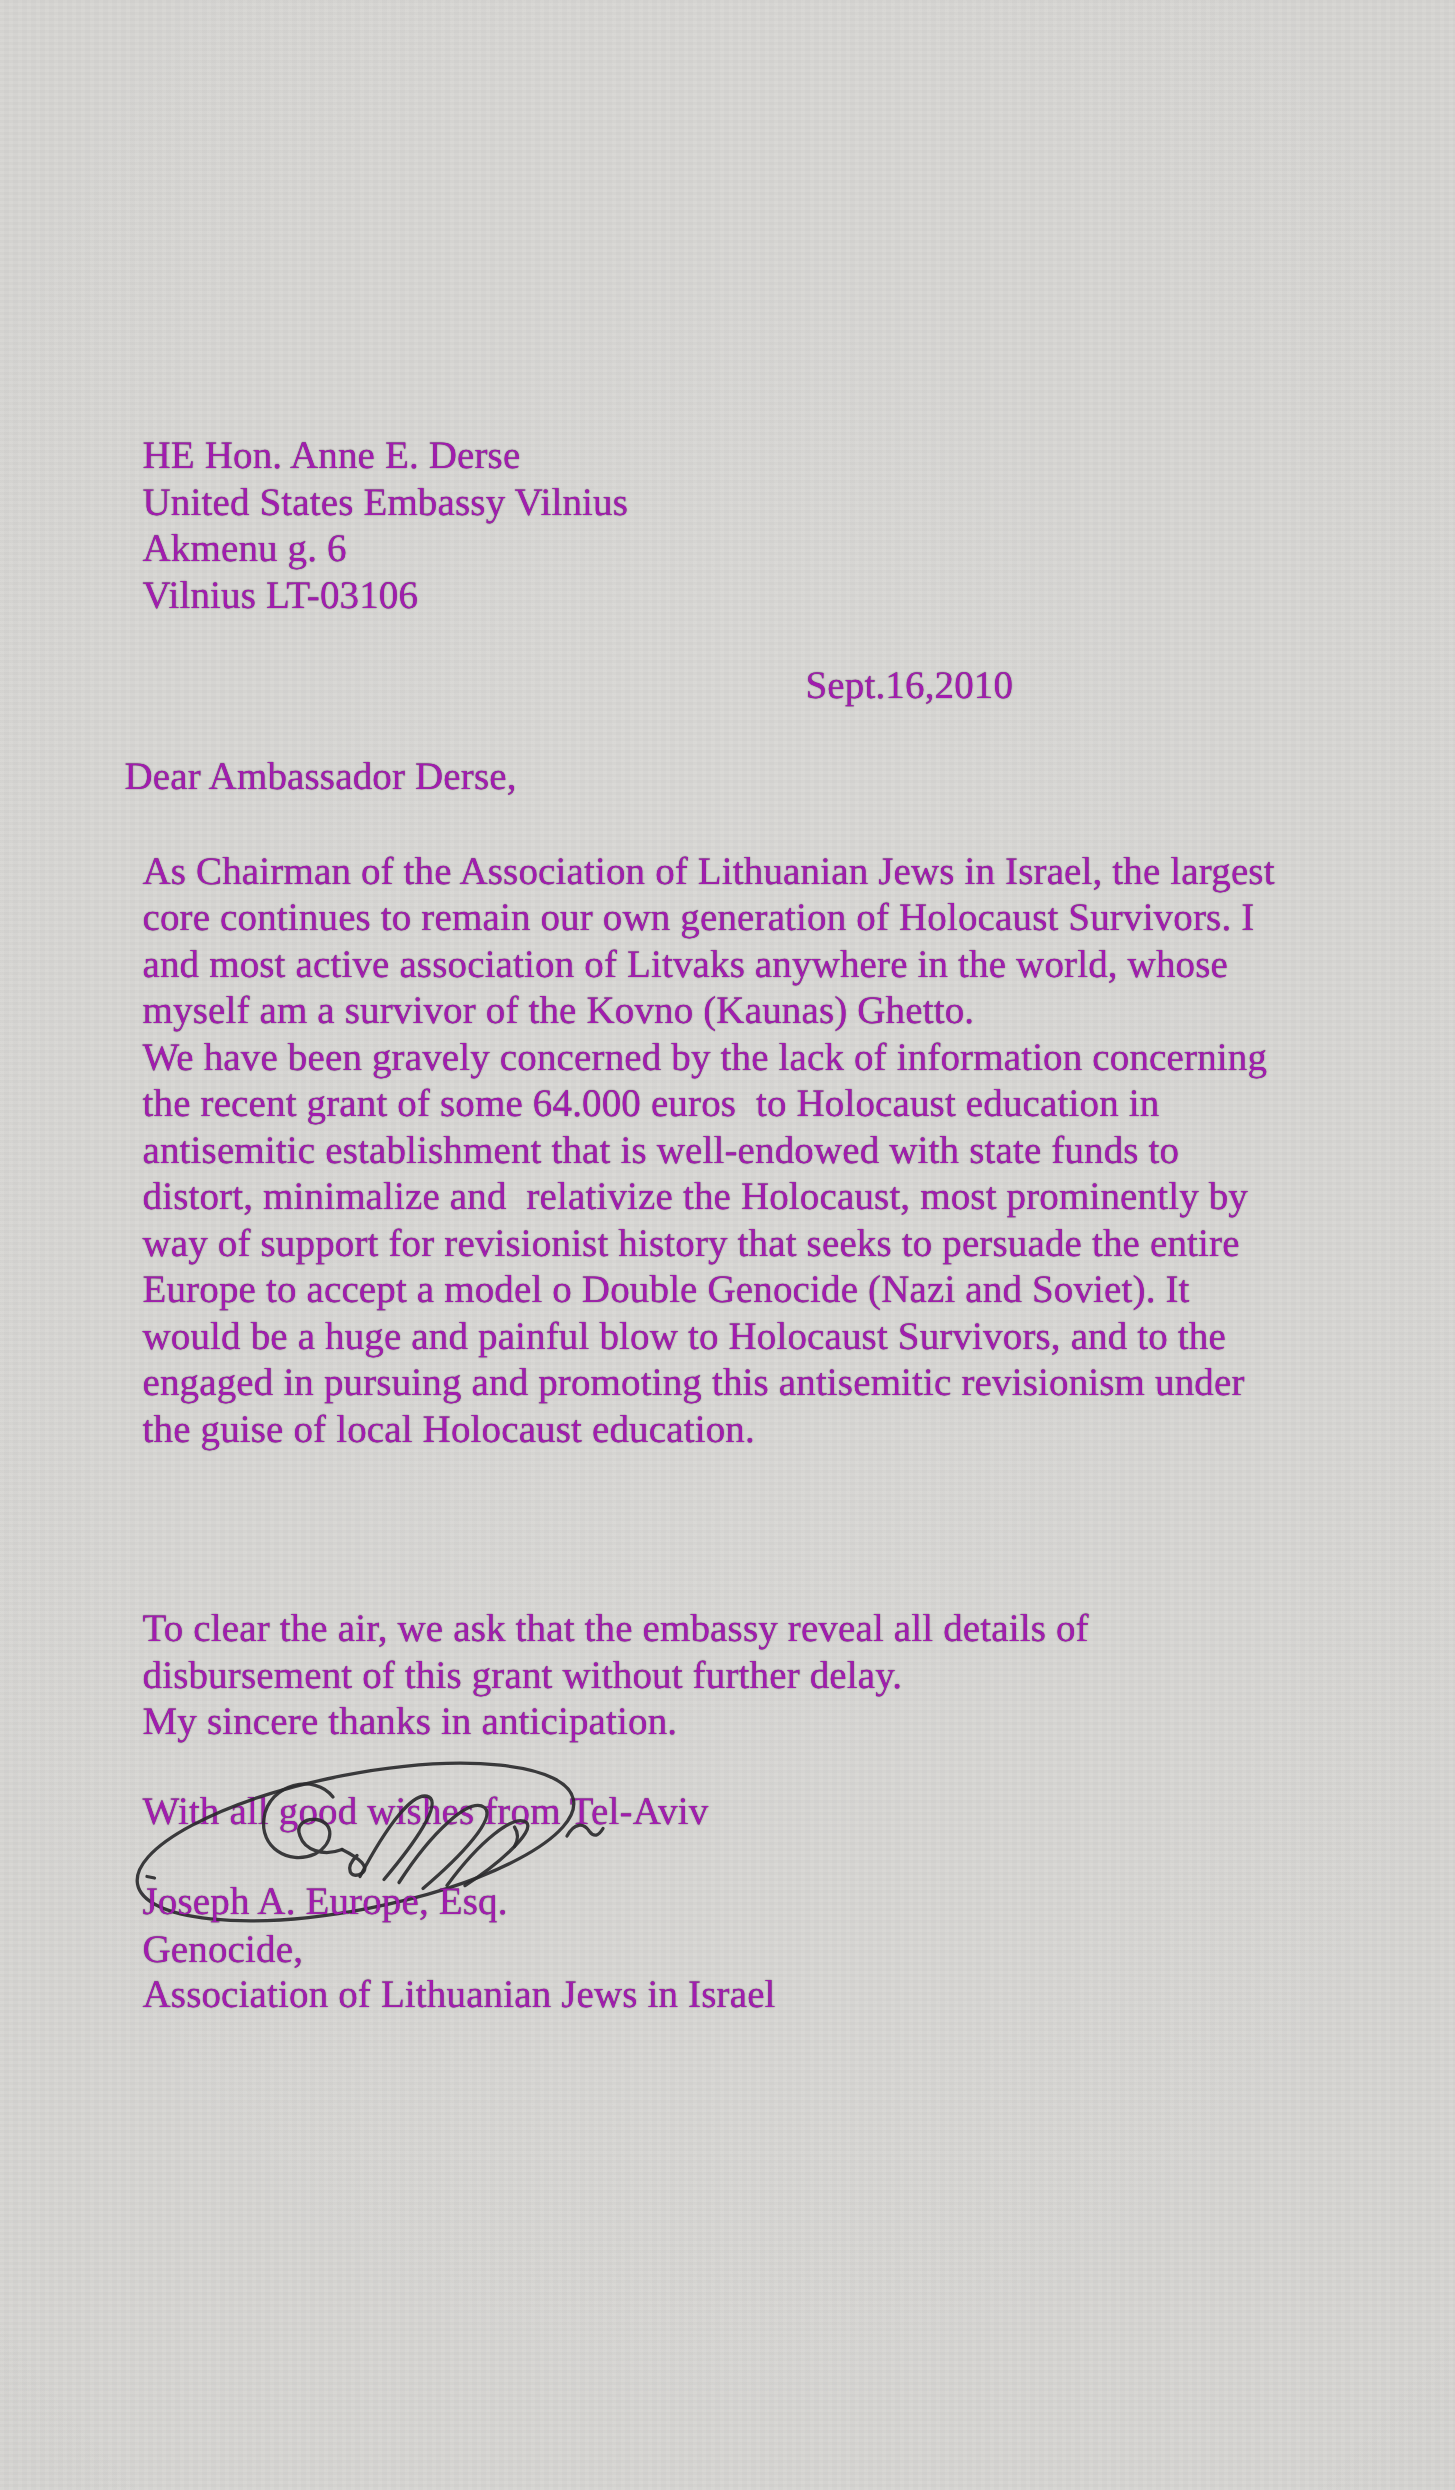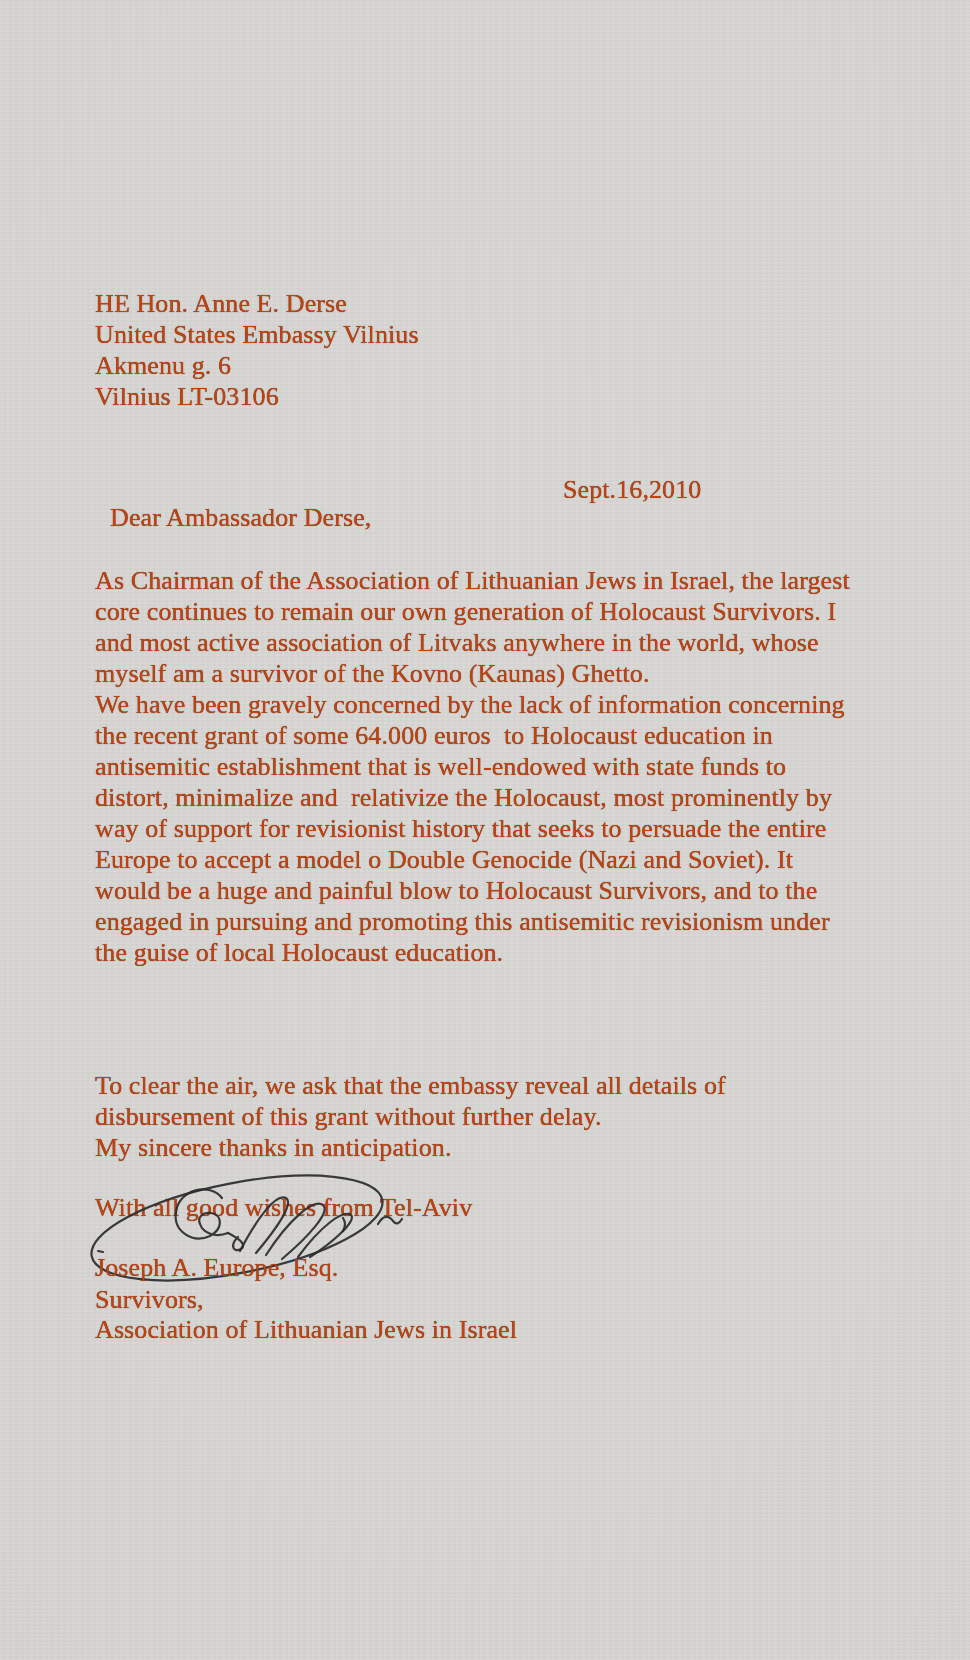--- a/index.html
+++ b/index.html
@@ -7,21 +7,21 @@
     padding: 0;
     background: #9a9a98;
   }
   .page {
     position: relative;
     width: 970px;
     height: 1660px;
     background: #d6d5d2;
     overflow: hidden;
     font-family: "Liberation Serif", "DejaVu Serif", serif;
-    color: #c2410c;
+    color: #a21caf;
   }
   
   .page::before {
     content: "";
     position: absolute;
     inset: 0;
     pointer-events: none;
     background:
       radial-gradient(130% 120% at 50% 42%, rgba(255,255,255,0.06) 0%, rgba(0,0,0,0.00) 55%, rgba(0,0,0,0.045) 100%),
       repeating-linear-gradient(0deg, rgba(255,255,255,0.022) 0 2px, rgba(0,0,0,0.016) 2px 4px),
@@ -30,22 +30,22 @@
   .block {
     position: absolute;
     font-size: 26px;
     line-height: 31px;
     letter-spacing: 0.1px;
     text-shadow: 0 0 0.8px rgba(28,28,30,0.85);
     filter: blur(0.24px);
   }
   .line { white-space: pre; }
   .recipient   { left: 95px;  top: 288px; }
-  .date        { left: 563px; top: 441px; margin-top: 33px; }
-  .salutation  { left: 110px;  top: 502px; }
+  .date        { left: 537px; top: 441px; }
+  .salutation  { left: 83px;  top: 502px; }
   .para1       { left: 95px;  top: 565px; width: 810px; }
   .para2       { left: 95px;  top: 1070px; width: 810px; }
   .closing     { left: 95px;  top: 1192px; }
   .signer-name { left: 95px;  top: 1252px; }
   .signer-title{ left: 95px;  top: 1284px; }
   .signer-org  { left: 95px;  top: 1314px; }
   .signature-svg {
     position: absolute;
     left: 70px;
     top: 1165px;
@@ -116,17 +116,17 @@
 
     <path d="M 28 86 l 5 1"></path>
 
     <path d="M 273 53 q 4 6 0 13"></path>
 
     <path d="M 308 59 c 5 -9 11 -9 15 -3 c 3 4 6 3 9 -2"></path>
   </svg>
 
   <div class="block signer-name">Joseph A. Europe, Esq.</div>
 
-  <div class="block signer-title">Survivors,</div>
+  <div class="block signer-title">Genocide,</div>
 
   <div class="block signer-org">Association of Lithuanian Jews in Israel</div>
 
 </div>
 
 </body></html>

